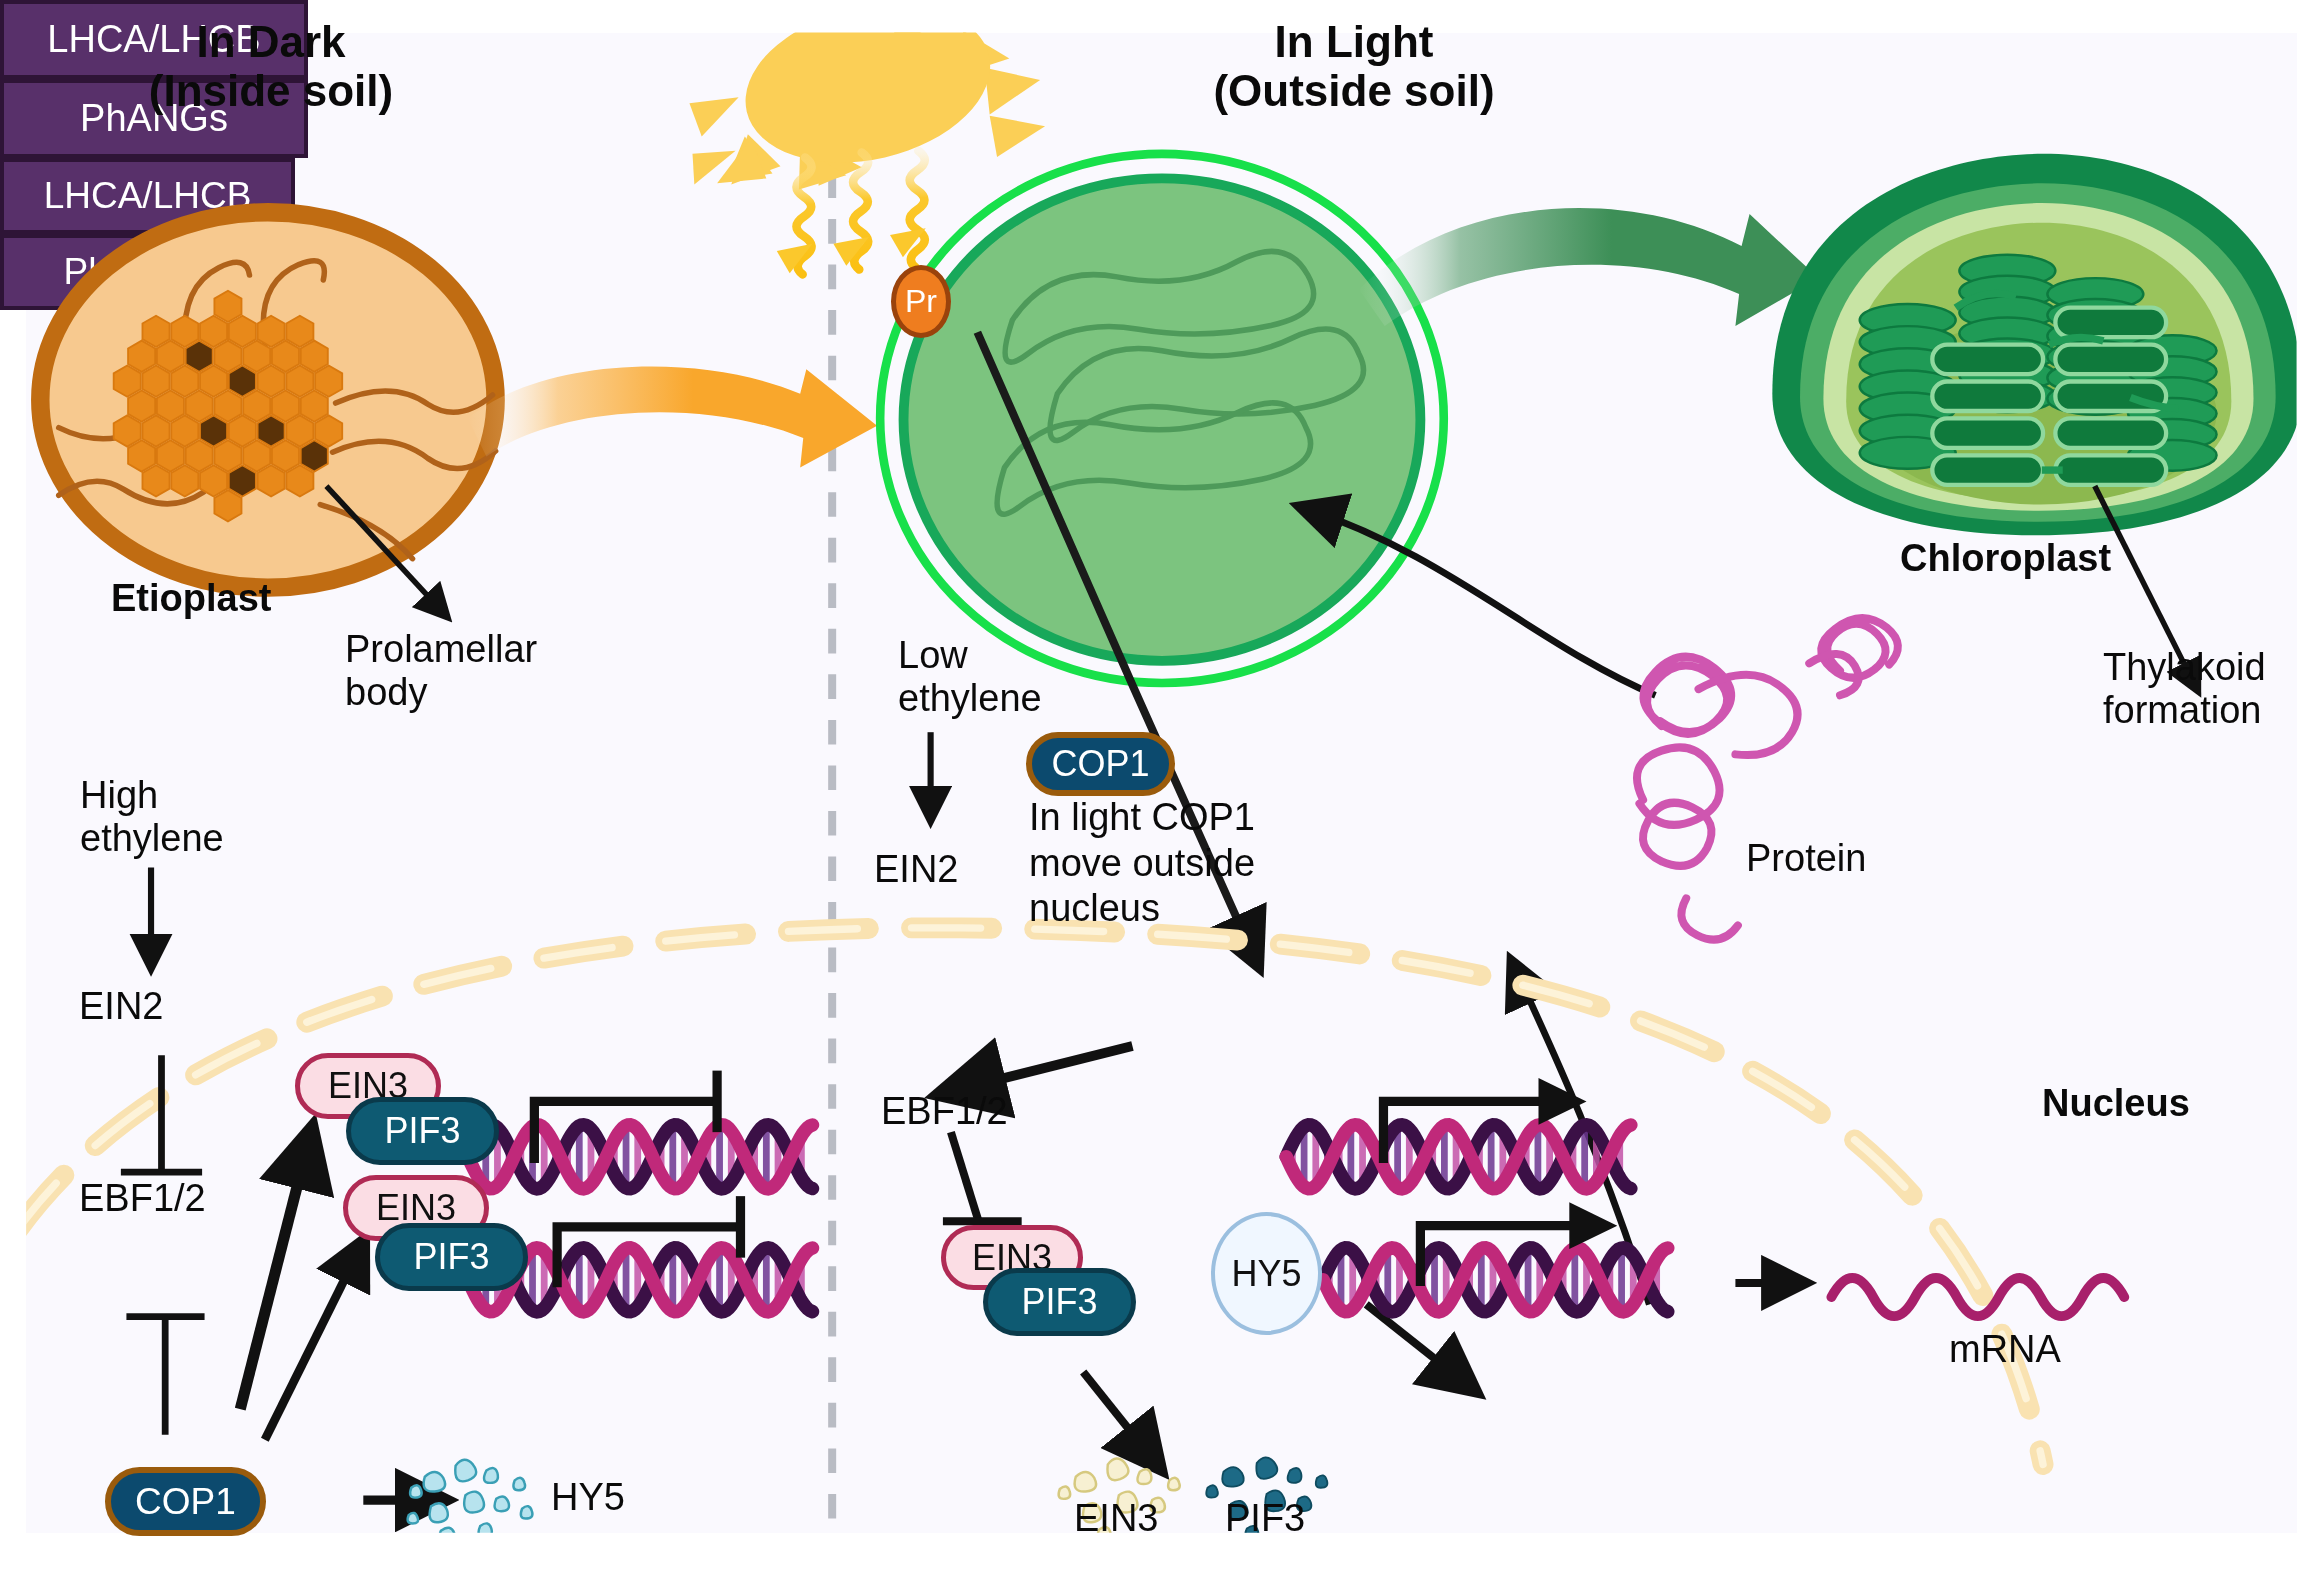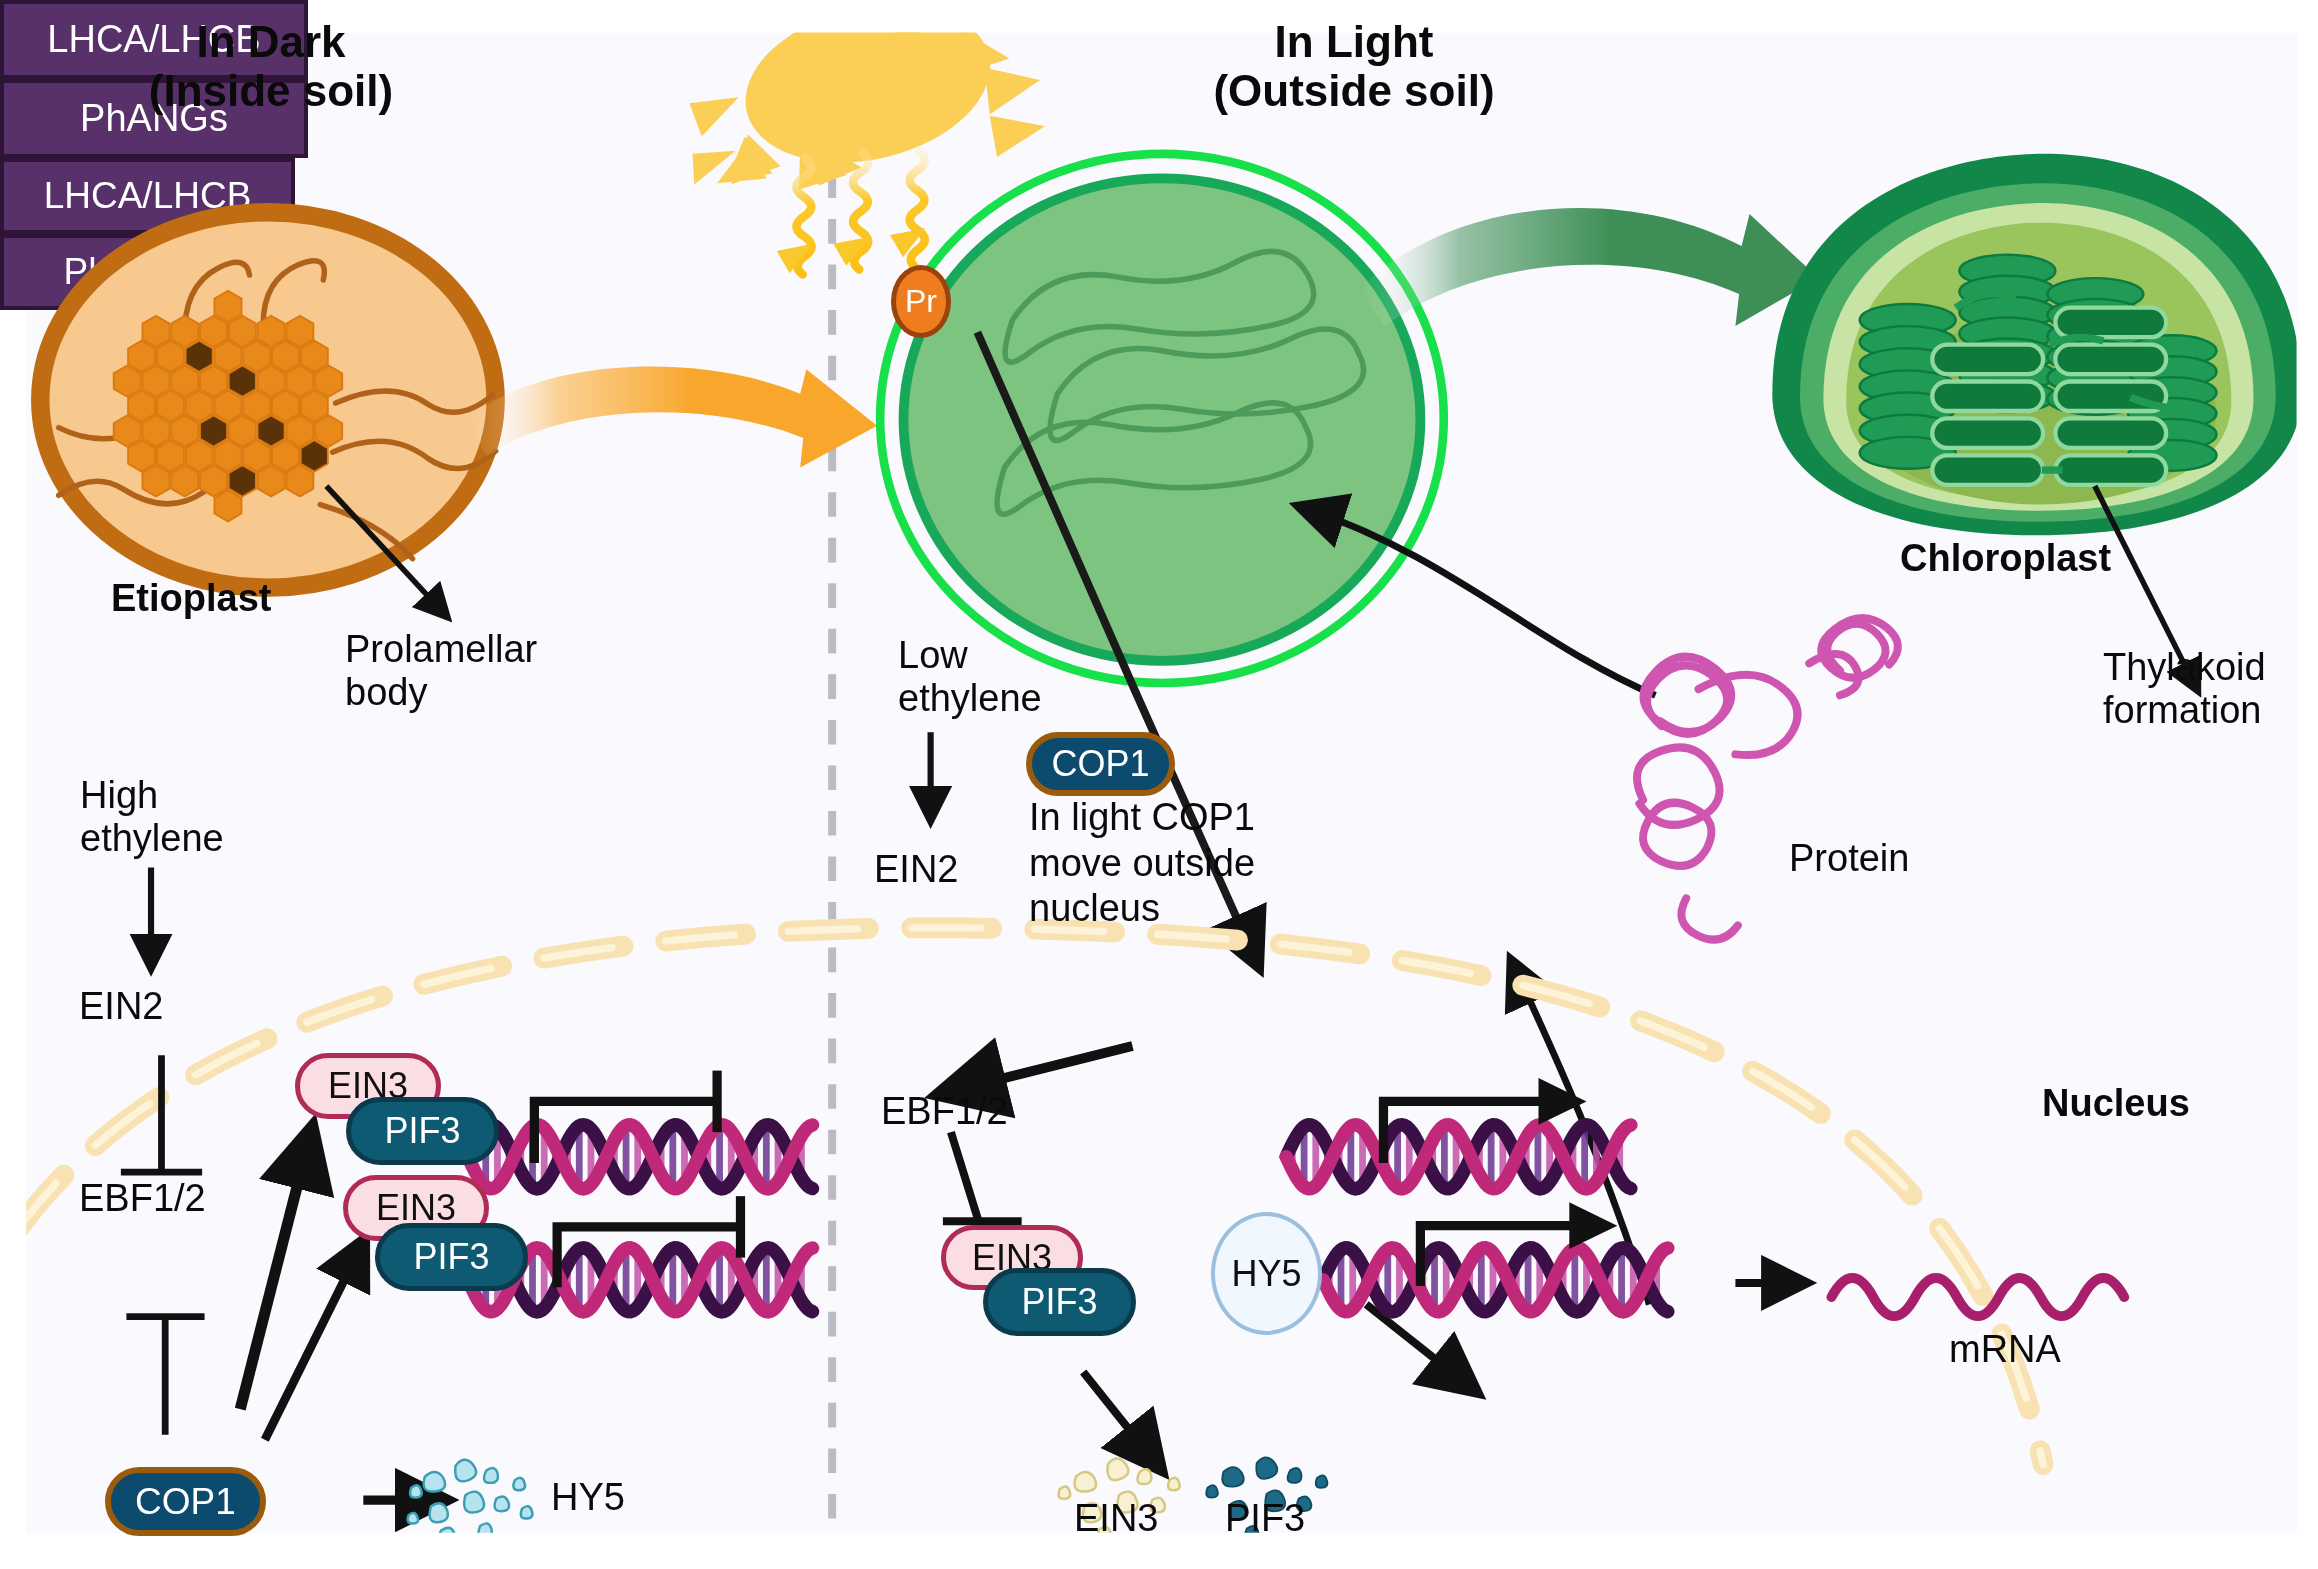--- a/index.html
+++ b/index.html
@@ -551,18 +551,18 @@
 
 
 <div class="nodebox ein3" style="left:941px;top:1225px;width:142px;height:65px;font-size:36px;">EIN3</div>
 <div class="nodebox pif3" style="left:983px;top:1268px;width:153px;height:68px;font-size:36px;">PIF3</div>
 
 <div class="nodebox hy5node" style="left:1211px;top:1212px;width:111px;height:123px;font-size:36px;">HY5</div>
 
 <div class="genebox" style="left:1409px;top:1183px;width:295px;height:76px;font-size:37px;">LHCA/LHCB</div>
 <div class="genebox" style="left:1408px;top:1311px;width:271px;height:76px;font-size:37px;">PhANGs</div>
 
-<div class="lbl" style="left:1746px;top:837px;font-size:38px;margin-left:43px;">Protein</div>
+<div class="lbl" style="left:1746px;top:837px;font-size:38px;">Protein</div>
 <div class="lbl" style="left:1949px;top:1328px;font-size:38px;">mRNA</div>
 <div class="lbl bold" style="left:2042px;top:1082px;font-size:38px;">Nucleus</div>
 
 </div>
 
 
 </body></html>

